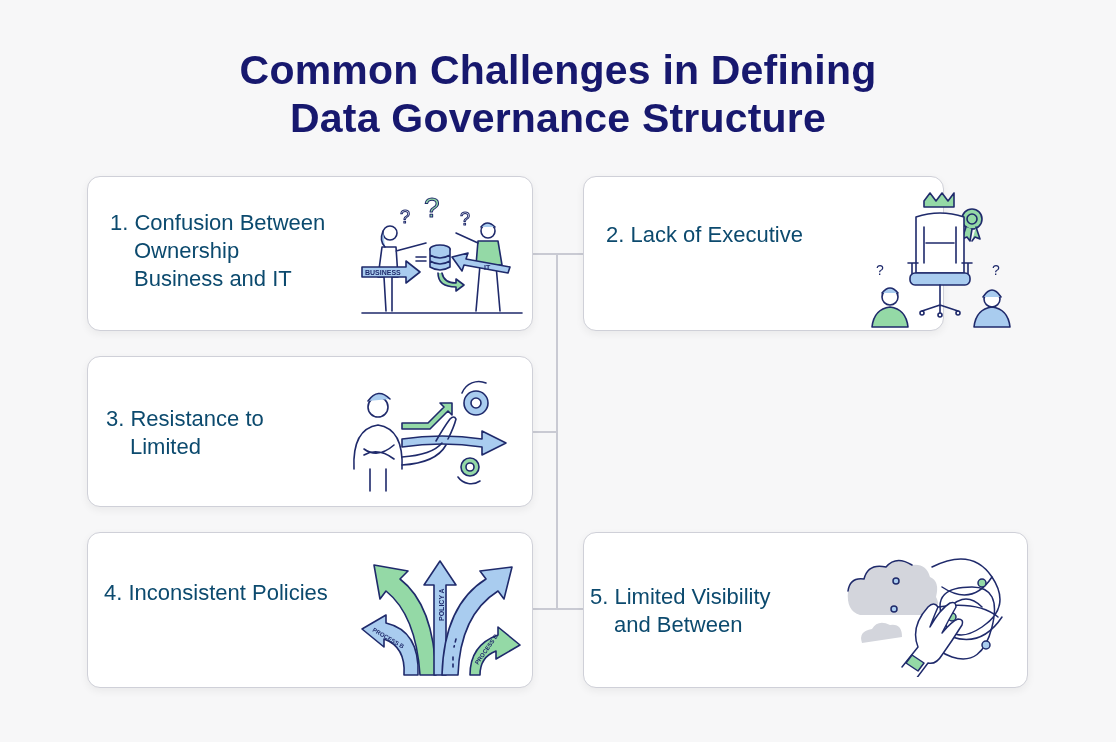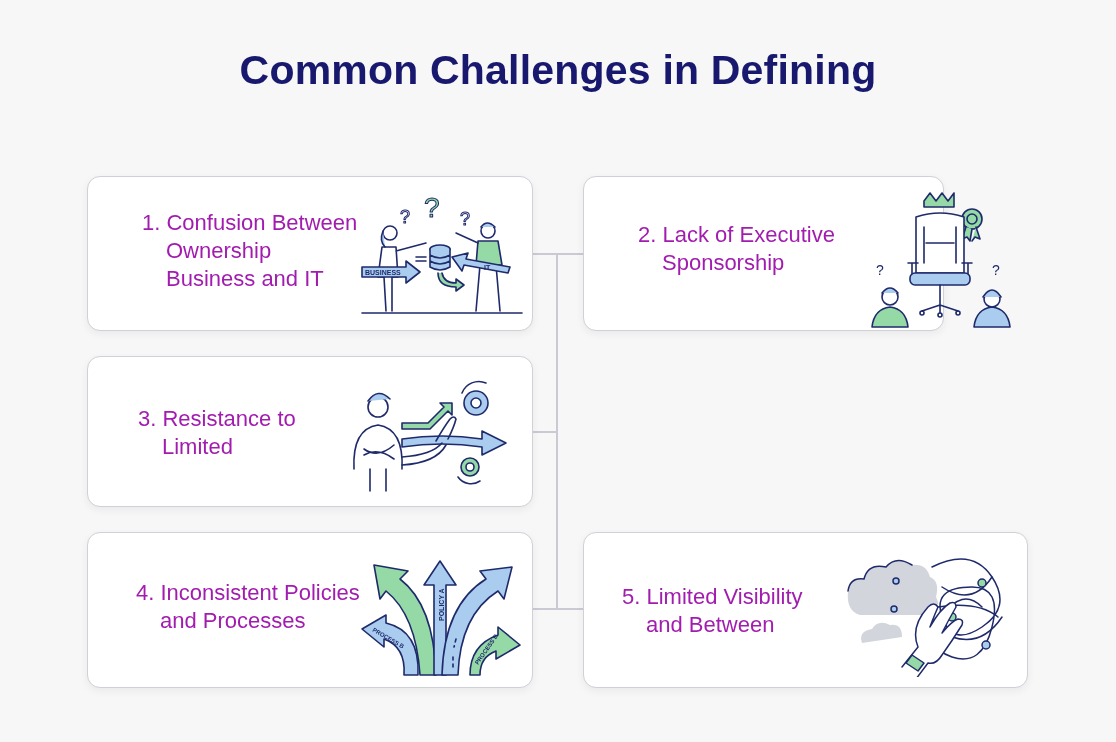--- a/index.html
+++ b/index.html
@@ -1,28 +1,29 @@
 <!DOCTYPE html>
 <html><head>
 <meta charset="utf-8">
 <style>
   html,body{margin:0;padding:0;}
   body{width:1116px;height:742px;background:#f7f7f8;position:relative;overflow:hidden;font-family:"Liberation Sans",sans-serif;}
   .title{position:absolute;left:0;width:1116px;top:46px;text-align:center;color:#17186e;font-weight:bold;font-size:41px;line-height:48px;letter-spacing:0.2px;}
   .card{position:absolute;background:#fff;border:1.5px solid #cfd0d8;border-radius:13px;box-shadow:0 3px 8px rgba(0,0,0,0.06);box-sizing:border-box;}
-  .label{position:absolute;color:#a21caf;font-size:22px;line-height:28px;margin-left:32px;}
+  .label{position:absolute;color:#0c4a6e;font-size:22px;line-height:28px;}
   .label .l2{display:block;padding-left:24px;}
   .conn{position:absolute;background:#c9cad3;}
   .illus{position:absolute;}
 </style>
 </head>
 <body>
 
 <div class="title">
   <div>Common Challenges in Defining</div>
+  <div>Data Governance Structure</div>
 </div>
 
 <div class="conn" style="left:556px;top:253px;width:1.5px;height:356px;"></div>
 <div class="conn" style="left:533px;top:253px;width:50px;height:1.5px;"></div>
 <div class="conn" style="left:533px;top:431px;width:24px;height:1.5px;"></div>
 <div class="conn" style="left:533px;top:608px;width:50px;height:1.5px;"></div>
 
 <div class="card" style="left:87px;top:176px;width:446px;height:155px;">
   <div class="label" style="left:22px;top:32px;">
     <span>1.</span> <span>Confusion Between</span>
@@ -54,21 +55,20 @@
 
     <path d="M150 76 l-44 -8 l2 -6 l-16 4 l10 14 l2 -6 l44 8 z" fill="#a9ccef"></path>
     <text x="124" y="79" font-size="7" font-weight="bold" fill="#1f2a6b" stroke="none" font-family="Liberation Sans, sans-serif">IT</text>
     <path d="M2 122 h160"></path>
   </svg>
 </div>
 
 <div class="card" style="left:583px;top:176px;width:361px;height:155px;">
   <div class="label" style="left:22px;top:44px;">
     <span>2.</span> <span>Lack of Executive</span>
-    <span class="l2">Sponsorship</span>
   </div>
   <svg class="illus" style="left:282px;top:10px;" width="150" height="142" viewBox="0 0 150 142" fill="none" stroke="#1f2a6b" stroke-width="1.6" stroke-linecap="round" stroke-linejoin="round">
 
     <path d="M58 14 l6 -8 l6 8 l6 -8 l6 8 l6 -8 v14 h-30 z" fill="#94d9a6"></path>
 
     <circle cx="106" cy="32" r="10" fill="#94d9a6"></circle>
     <circle cx="106" cy="32" r="5"></circle>
     <path d="M100 40 l-4 12 l5 -2 l3 4 l2 -12 M110 40 l4 12 l-5 -2 l-3 4" fill="#94d9a6"></path>
 
     <path d="M50 30 q24 -8 48 0 v56 h-48 z" fill="#fff"></path>
@@ -114,21 +114,20 @@
     <path d="M112 22 a18 18 0 0 1 24 -10"></path>
     <circle cx="120" cy="96" r="9" fill="#94d9a6"></circle>
     <circle cx="120" cy="96" r="4" fill="#fff"></circle>
     <path d="M108 106 a16 16 0 0 0 22 4"></path>
   </svg>
 </div>
 
 <div class="card" style="left:87px;top:532px;width:446px;height:156px;">
   <div class="label" style="left:16px;top:46px;">
     <span>4.</span> <span>Inconsistent Policies</span>
-    <span class="l2">and Processes</span>
   </div>
   <svg class="illus" style="left:270px;top:14px;" width="166" height="130" viewBox="0 0 166 130" fill="none" stroke="#1f2a6b" stroke-width="1.6" stroke-linecap="round" stroke-linejoin="round">
 
     <path d="M62 128 q-4 -60 -34 -84 l-6 8 l-6 -34 l34 6 l-8 8 q34 26 36 96 z" fill="#94d9a6"></path>
 
     <path d="M76 128 v-90 h-10 l16 -24 l16 24 h-10 v90 z" fill="#a9ccef"></path>
     <text x="0" y="0" font-size="7" font-weight="bold" fill="#1f2a6b" stroke="none" transform="translate(86,74) rotate(-90)" font-family="Liberation Sans, sans-serif">POLICY A</text>
 
     <path d="M84 128 q2 -70 44 -96 l-6 -8 l32 -4 l-8 32 l-6 -8 q-38 24 -40 84 z" fill="#a9ccef"></path>
 

